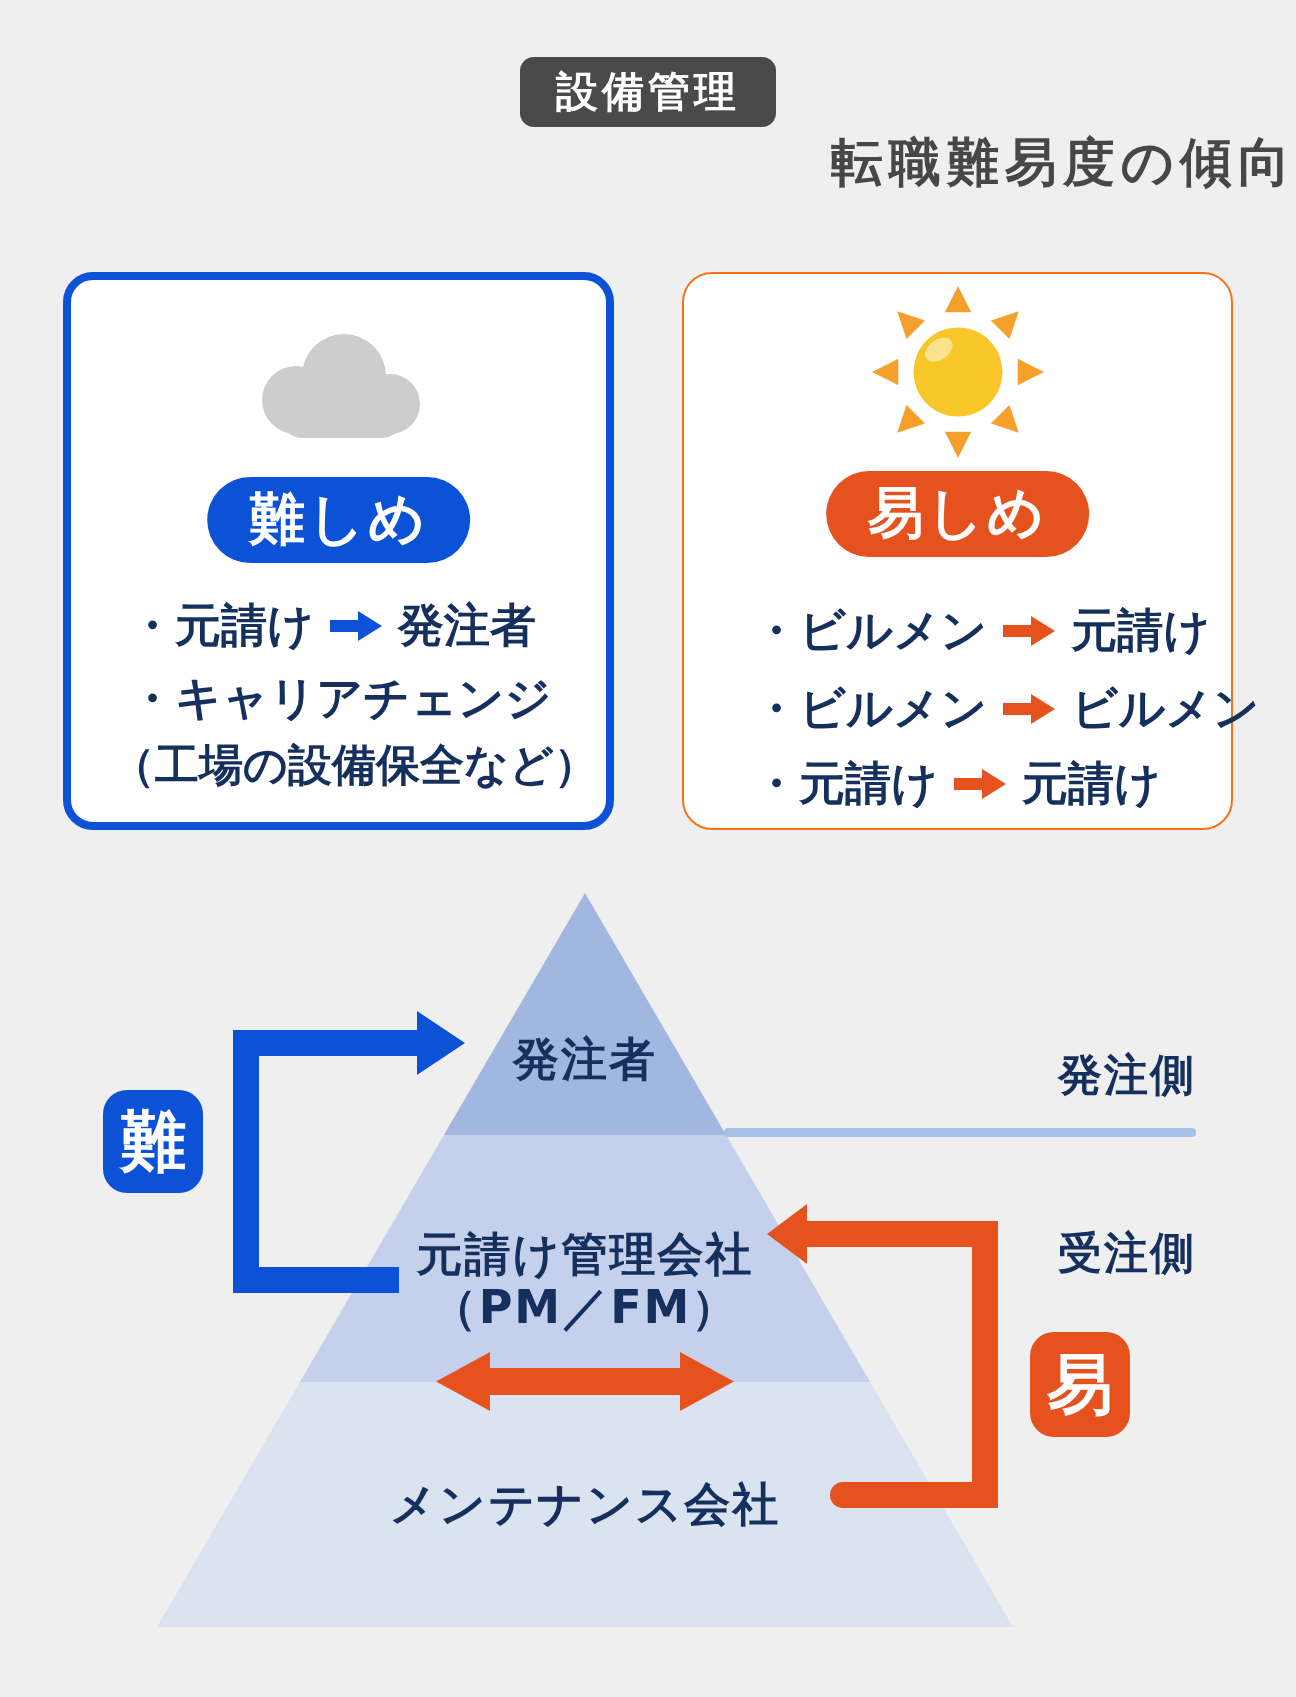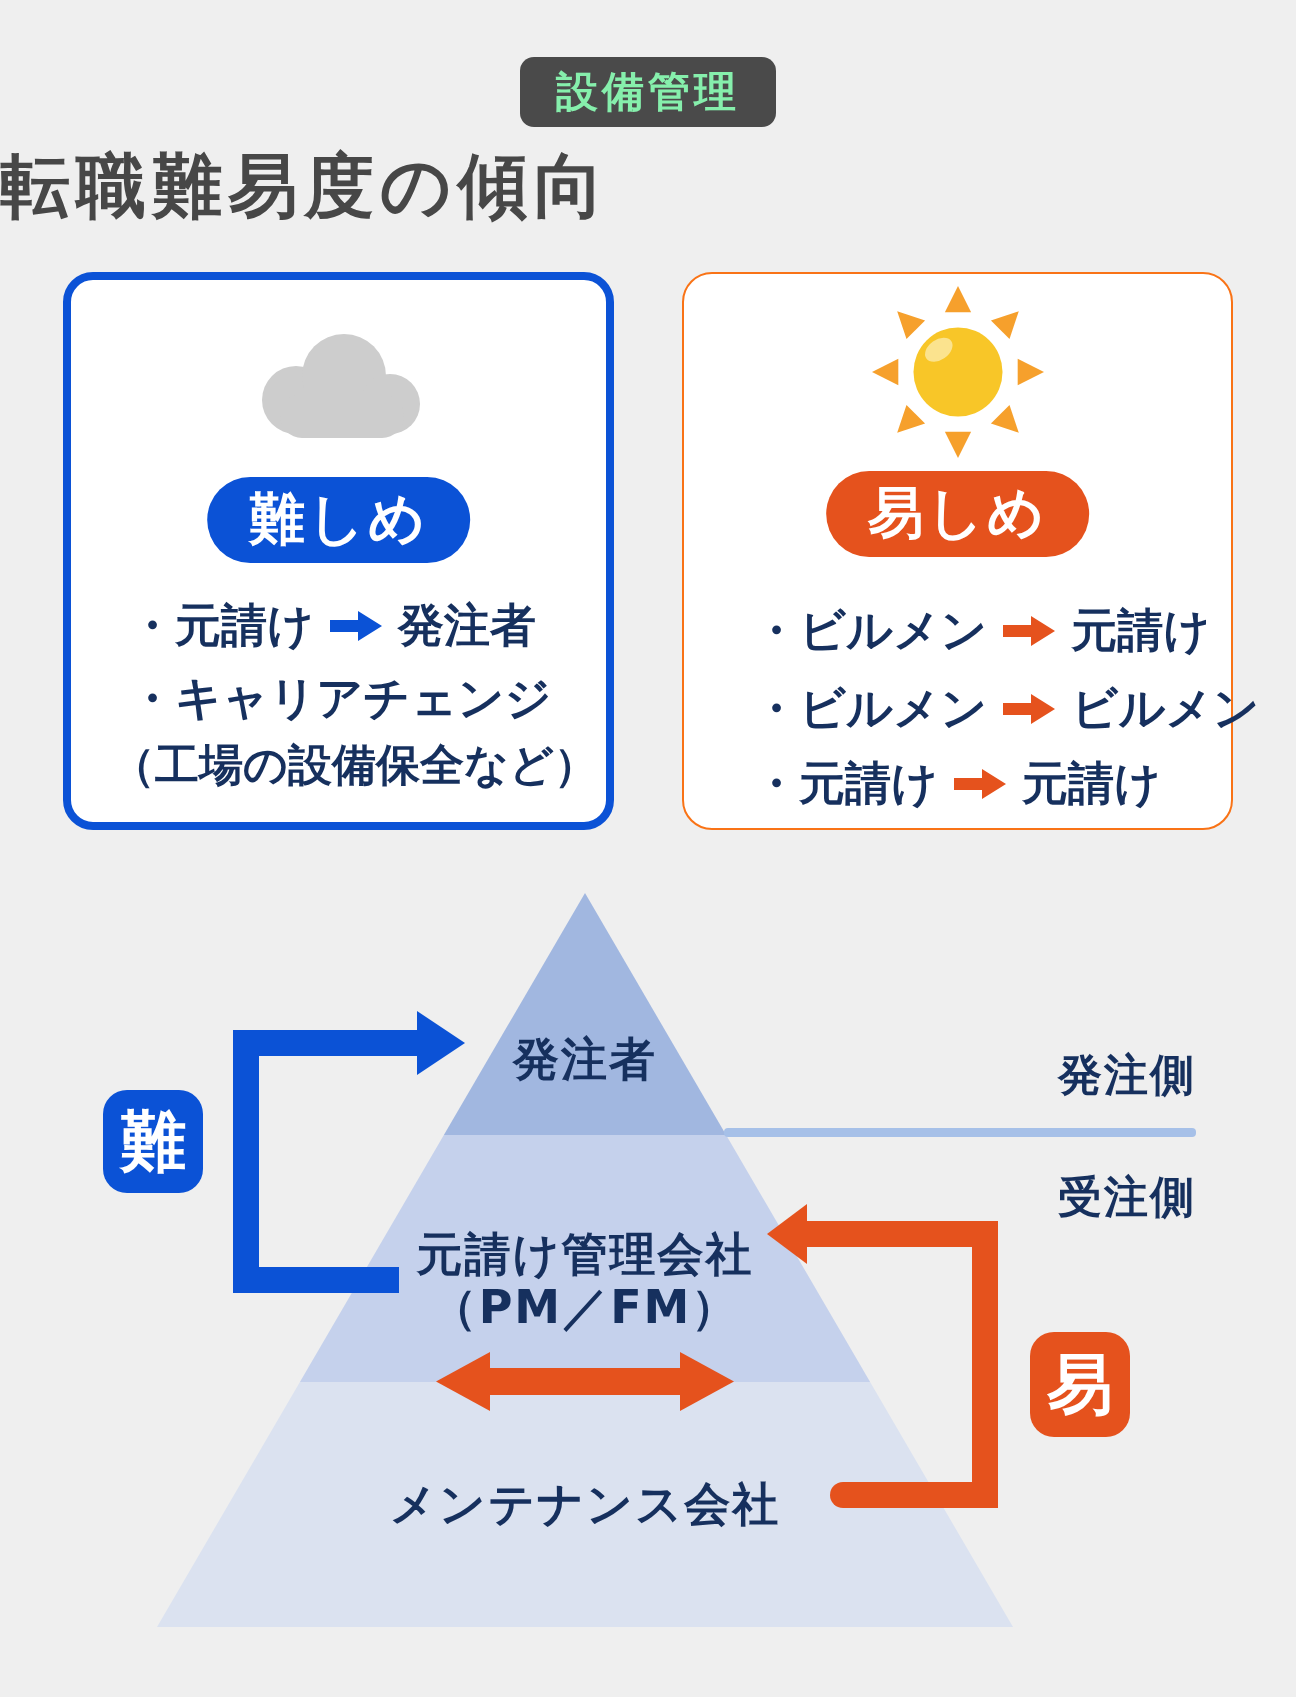--- a/index.html
+++ b/index.html
@@ -7,26 +7,26 @@
   body { font-family:"DejaVu Sans","Liberation Sans",sans-serif; }
   #canvas {
     position:relative; width:1296px; height:1697px; margin:0 auto;
     background:#efefef; overflow:hidden;
     color:#16305e;
   }
 
   
   .cat-badge {
     position:absolute; top:57px; left:50%; transform:translateX(-50%);
-    background:#4a4a4a; color:#86efac; font-size:42px; font-weight:700;
+    background:#4a4a4a; color:#ffffff; font-size:42px; font-weight:700;
     letter-spacing:4px; padding:7px 36px; border-radius:14px; white-space:nowrap;
   }
   .page-title {
-    position:absolute; top:140px; left:0; width:100%;
-    text-align:left; font-size:70px; font-weight:800; color:#474747;
+    position:absolute; top:128px; left:0; width:100%;
+    text-align:right; font-size:52px; font-weight:800; color:#474747;
     letter-spacing:6px;
   }
 
   
   .card {
     position:absolute; top:272px; width:551px; height:558px;
     background:#fff; border-radius:30px;
   }
   .card-hard { left:63px;  border:8px solid #0b52d6; }
   .card-easy { left:682px; border:2px solid #f97316; }
@@ -67,21 +67,21 @@
   }
   .lbl-top { top:1029px; }
   .lbl-mid1 { top:1224px; }
   .lbl-mid2 { top:1277px; }
   .lbl-bottom { top:1474px; }
   .side-label {
     position:absolute; right:100px; font-size:44px; font-weight:800;
     color:#16305e; letter-spacing:2px; white-space:nowrap;
   }
   .side-top { top:1046px; }
-  .side-bottom { top:1168px;text-align:center; }
+  .side-bottom { top:1224px;text-align:center; }
   .divider {
     position:absolute; left:724px; top:1128px; width:472px; height:9px;
     background:#a6c0e8; border-radius:4px;
   }
 
   
   .bar { position:absolute; background:#0b52d6; }
   .obar { position:absolute; background:#e5521d; }
   .blue-varm   { left:233px; top:1030px; width:26px; height:263px; }
   .blue-toparm { left:233px; top:1030px; width:186px; height:26px; }

